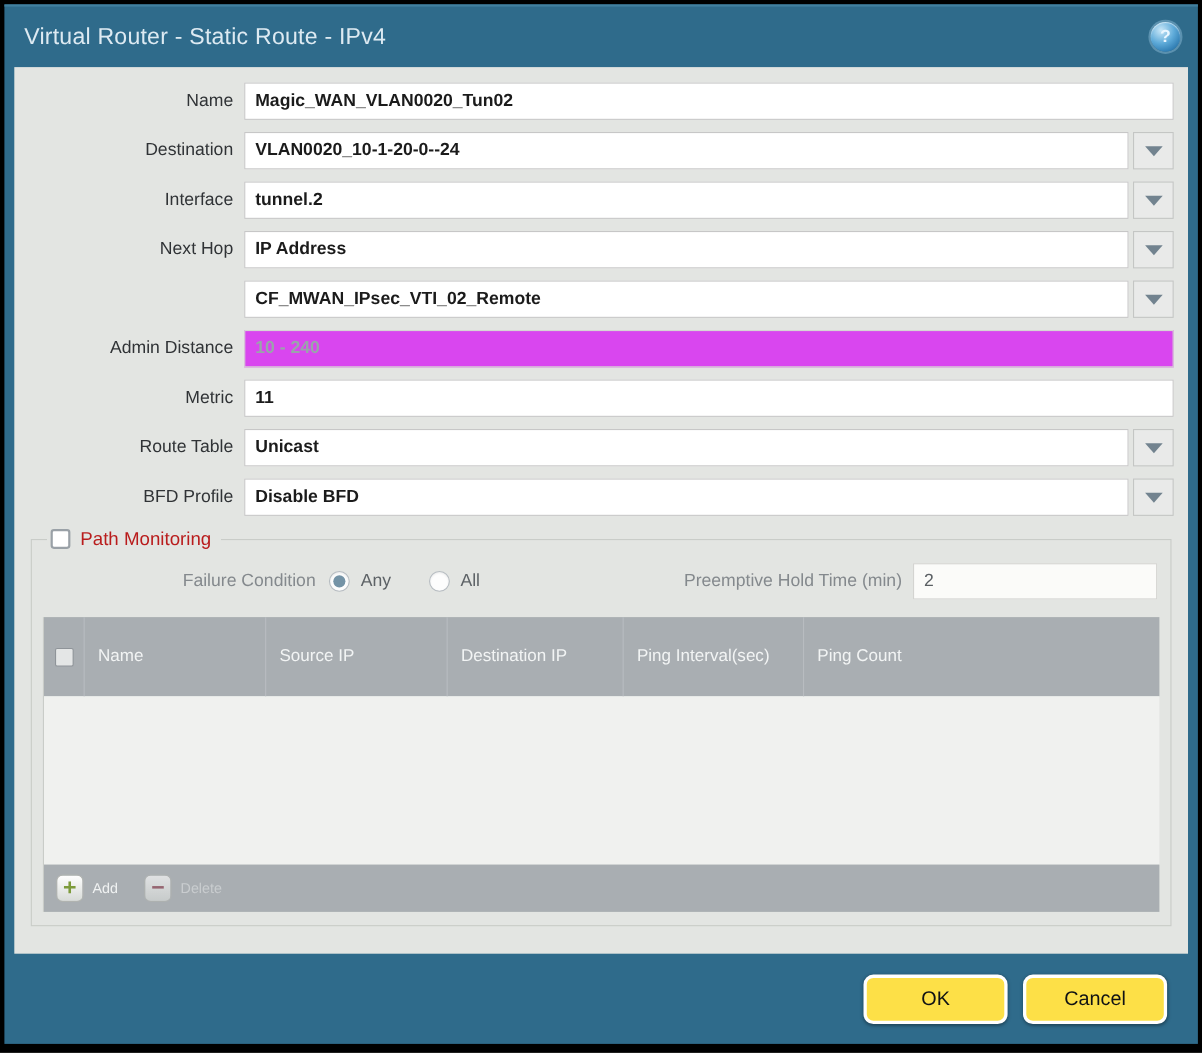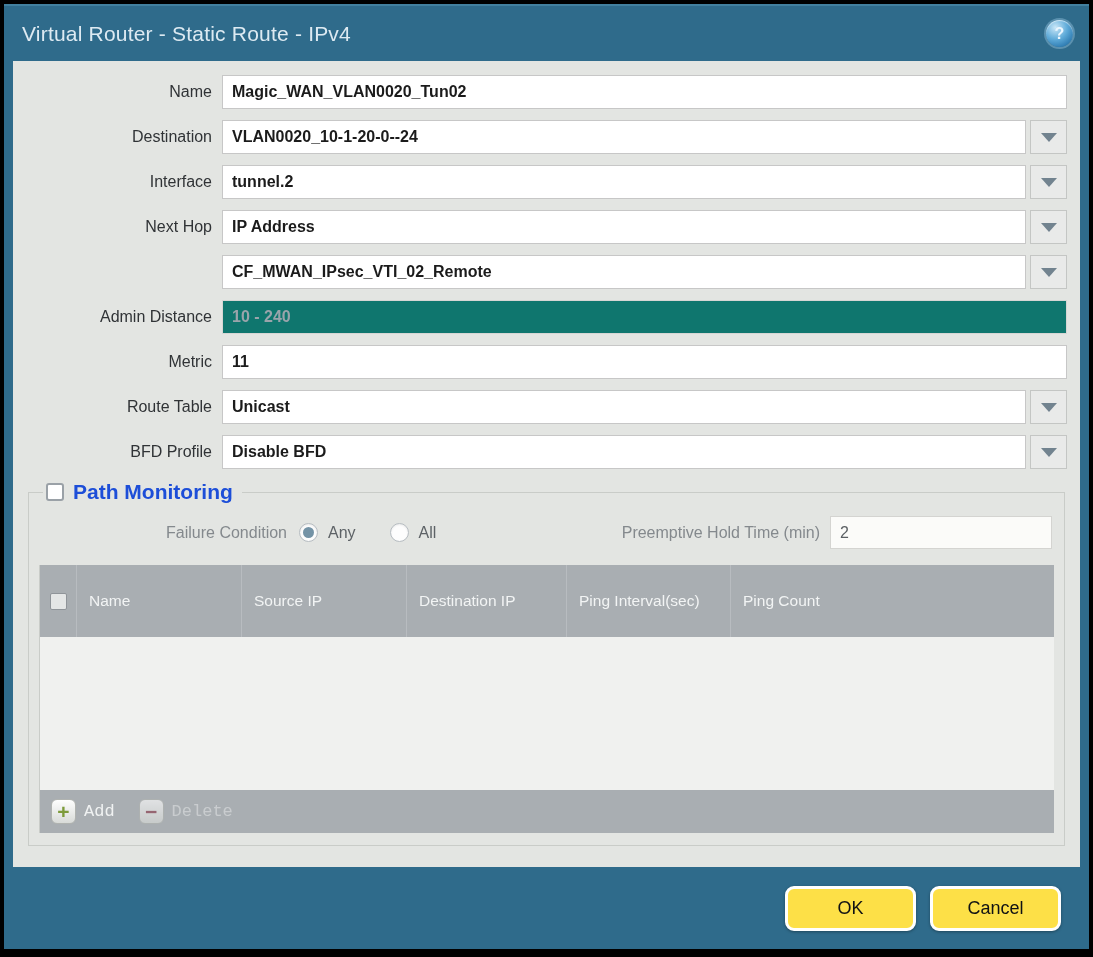--- a/index.html
+++ b/index.html
@@ -21,31 +21,31 @@
   
   .content { flex:1 1 auto; margin:0 9px; background:#e3e5e2; padding:14px 13px 10px 13px; overflow:hidden; }
 
   .form-row { display:flex; align-items:center; margin-bottom:11px; }
   .form-label { width:196px; flex:0 0 auto; text-align:right; padding-right:10px;
     color:#303336; font-size:16px; }
   .field-area { flex:1; display:flex; align-items:stretch; }
   .txt { flex:1; height:34px; border:1px solid #c7c7c7; background:#fff; font-family:"Liberation Sans",sans-serif;
     font-size:16px; color:#1b1b1b; padding:0 9px; outline:none; min-width:0;font-weight:bold; }
   .txt::placeholder { color:#9aa4ab; opacity:1; }
-  .txt.dim { border-color:#d6d6d4; background:#0f766e; }
+  .txt.dim { border-color:#d6d6d4; background:#d946ef; }
   .dd-btn { width:37px; height:34px; margin-left:4px; flex:0 0 auto; background:#e9eae9;
     border:1px solid #c4c6c4; display:flex; align-items:center; justify-content:center; cursor:pointer; }
   .dd-tri { width:0; height:0; border-left:8px solid transparent; border-right:8px solid transparent;
     border-top:9px solid #72838f; }
 
   
   fieldset.pm { border:1px solid #c9ccc8; margin:8px 2px 0 2px; padding:0 8px 12px 8px; }
   fieldset.pm legend { margin-left:6px; padding:0 9px 0 3px; display:flex; align-items:center; gap:9px; }
   .pm-checkbox { width:18px; height:18px; background:#fff; border:2px solid #9aa1a7; border-radius:3px; cursor:pointer; }
-  .pm-title { font-size:21px; font-weight:bold; color:#1d4ed8; }
+  .pm-title { font-size:17px; font-weight:normal; color:#b91c1c; }
 
   .pm-row { display:flex; align-items:center; margin:12px 4px 16px 0; color:#84898d; font-size:16px; }
   .fc-label { width:262px; text-align:right; padding-right:12px; }
   .radio-group { display:flex; align-items:flex-end; margin-right:34px; }
   .radio { width:19px; height:19px; border-radius:50%; background:#fdfdfd; border:1px solid #b6bcc1;
     display:flex; align-items:center; justify-content:center; margin-right:10px; cursor:pointer;
     box-shadow: inset 0 1px 2px rgba(0,0,0,0.08); }
   .radio .dot { width:11px; height:11px; border-radius:50%; background:#7493a6; display:none; }
   .radio.selected .dot { display:block; }
   .radio-label { color:#5d6266; }
@@ -71,21 +71,21 @@
   .tbl-body { height:153px; background:#f0f1ef; }
 
   .tbl-toolbar { display:flex; align-items:center; height:43px; background:#a9aeb2; padding-left:11px; gap:24px; }
   .tool-btn { display:flex; align-items:center; gap:8px; cursor:pointer; }
   .tool-icon { width:25px; height:25px; border-radius:6px;
     background:linear-gradient(#fefefe,#d8dbd8); border:1px solid #b0b3b0;
     display:flex; align-items:center; justify-content:center;
     font-size:21px; font-weight:bold; line-height:1; }
   .tool-icon.plus { color:#7d9b3b; }
   .tool-icon.minus { color:#8d4050; opacity:0.75; }
-  .tool-label { font-size:17px; color:#f0f2f2;font-family:Liberation Mono, monospace; }
+  .tool-label { font-size:13px; color:#f0f2f2; }
   .tool-btn.disabled { cursor:default; }
   .tool-btn.disabled .tool-label { color:rgba(240,242,242,0.45); }
   .tool-btn.disabled .tool-icon { opacity:0.65; }
 
   
   .footer { height:82px; flex:0 0 auto; display:flex; align-items:center; justify-content:flex-end;
     gap:14px; padding-right:28px; }
   .btn { width:131px; height:45px; border-radius:9px; border:3px solid #fff; font-family:"Liberation Sans",sans-serif;
     font-size:18px; color:#101214; cursor:pointer; box-shadow:0 1px 3px rgba(0,0,0,0.35); }
   .btn-ok { background:#fde047; }

